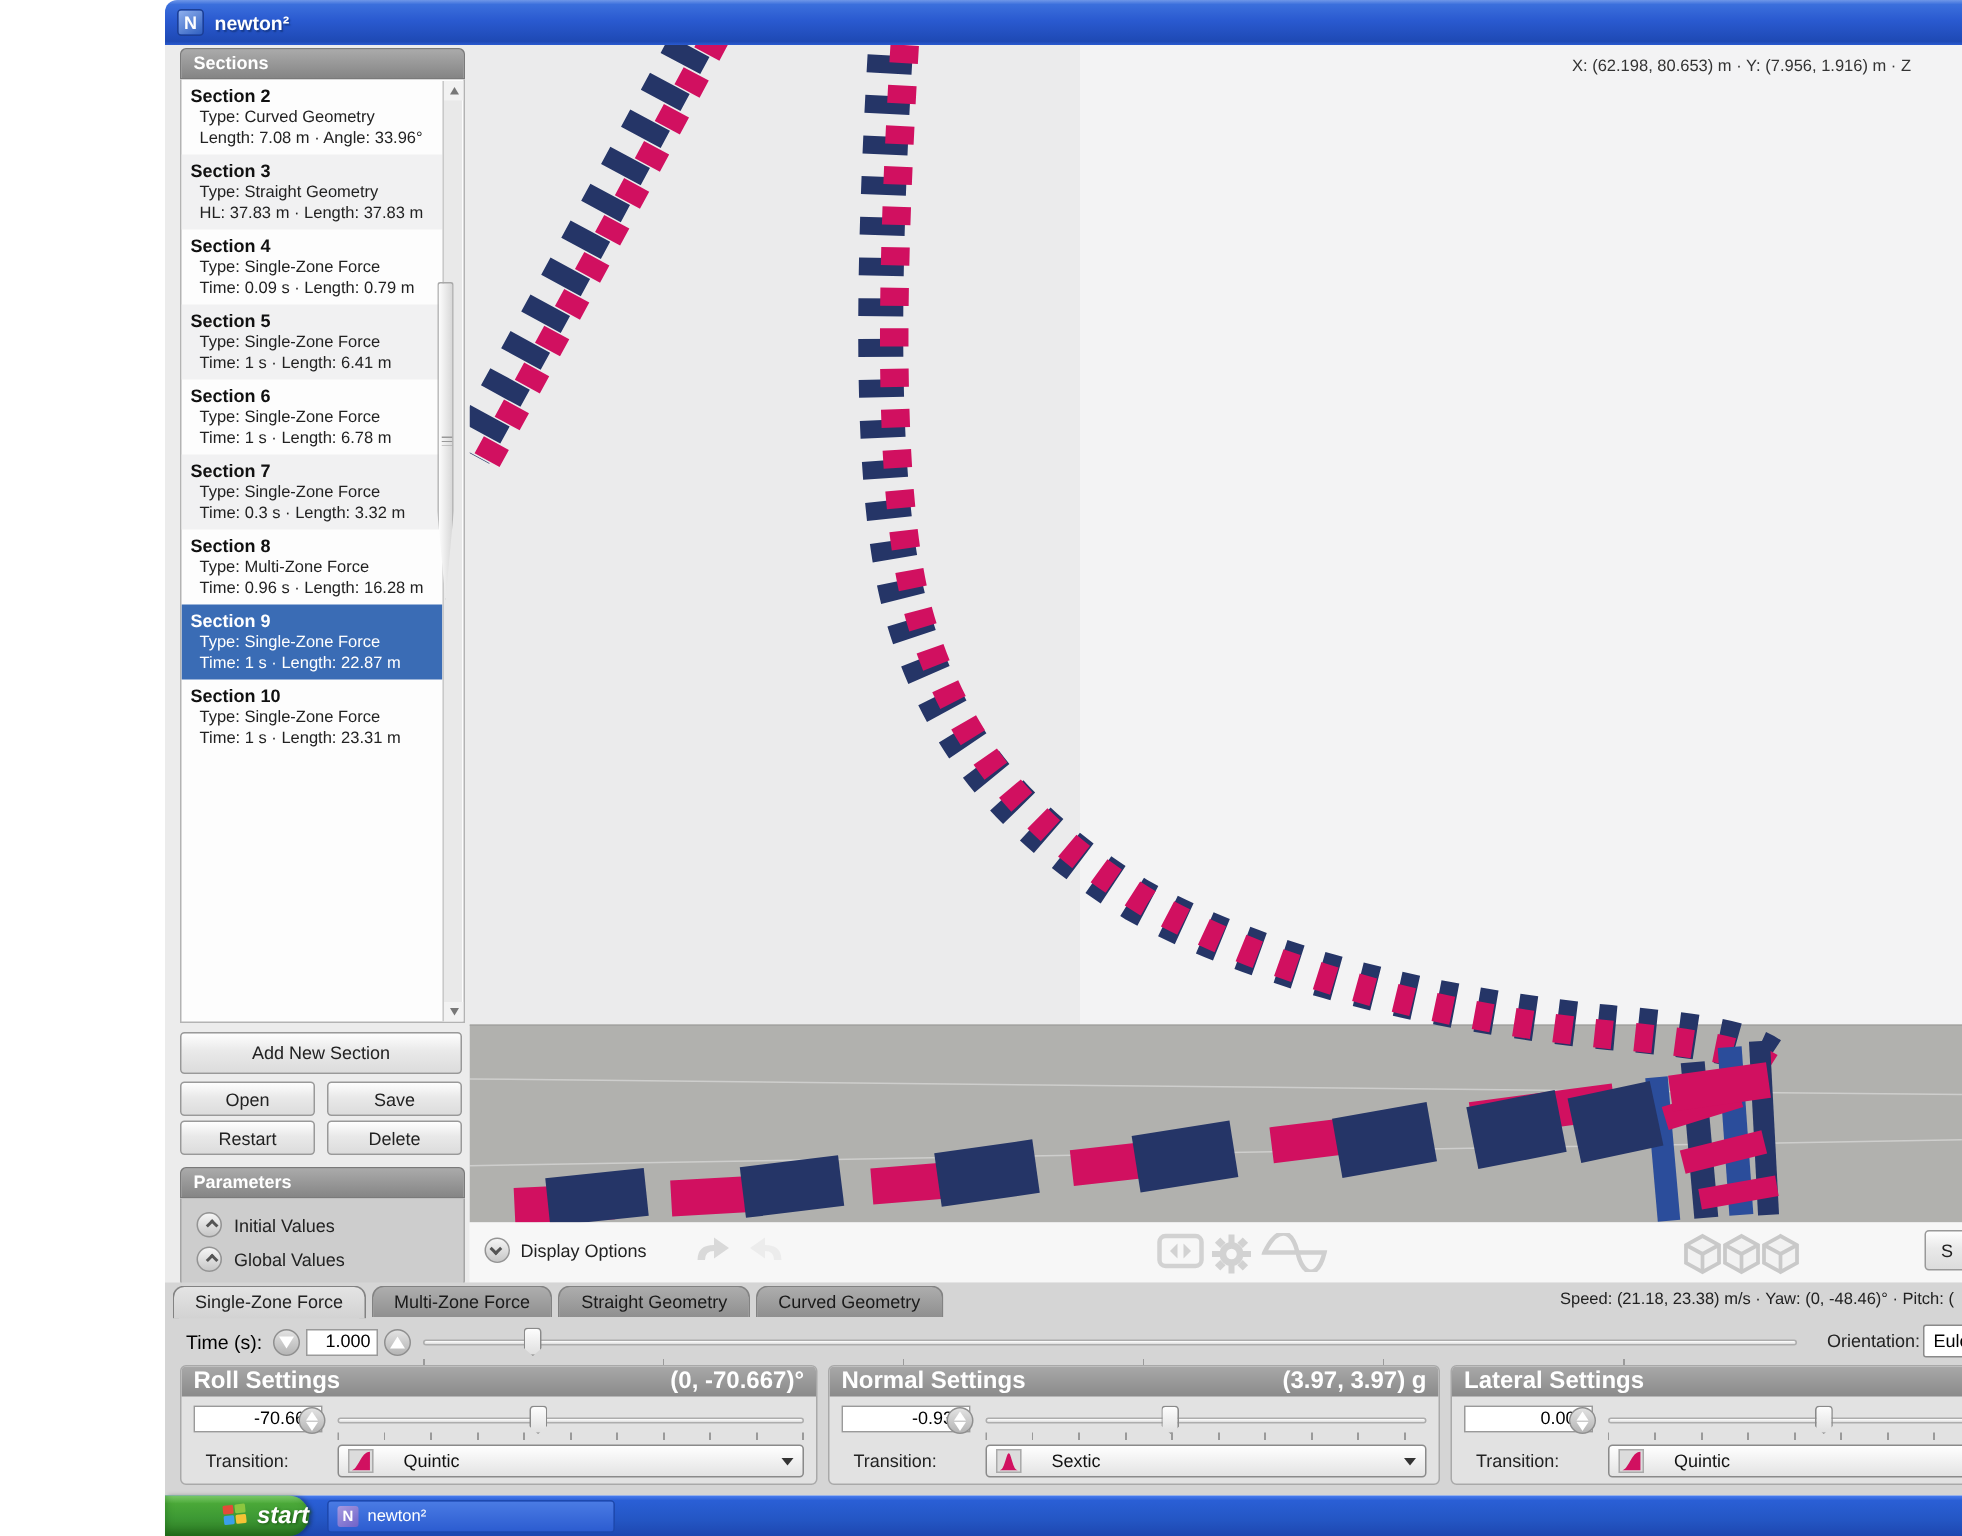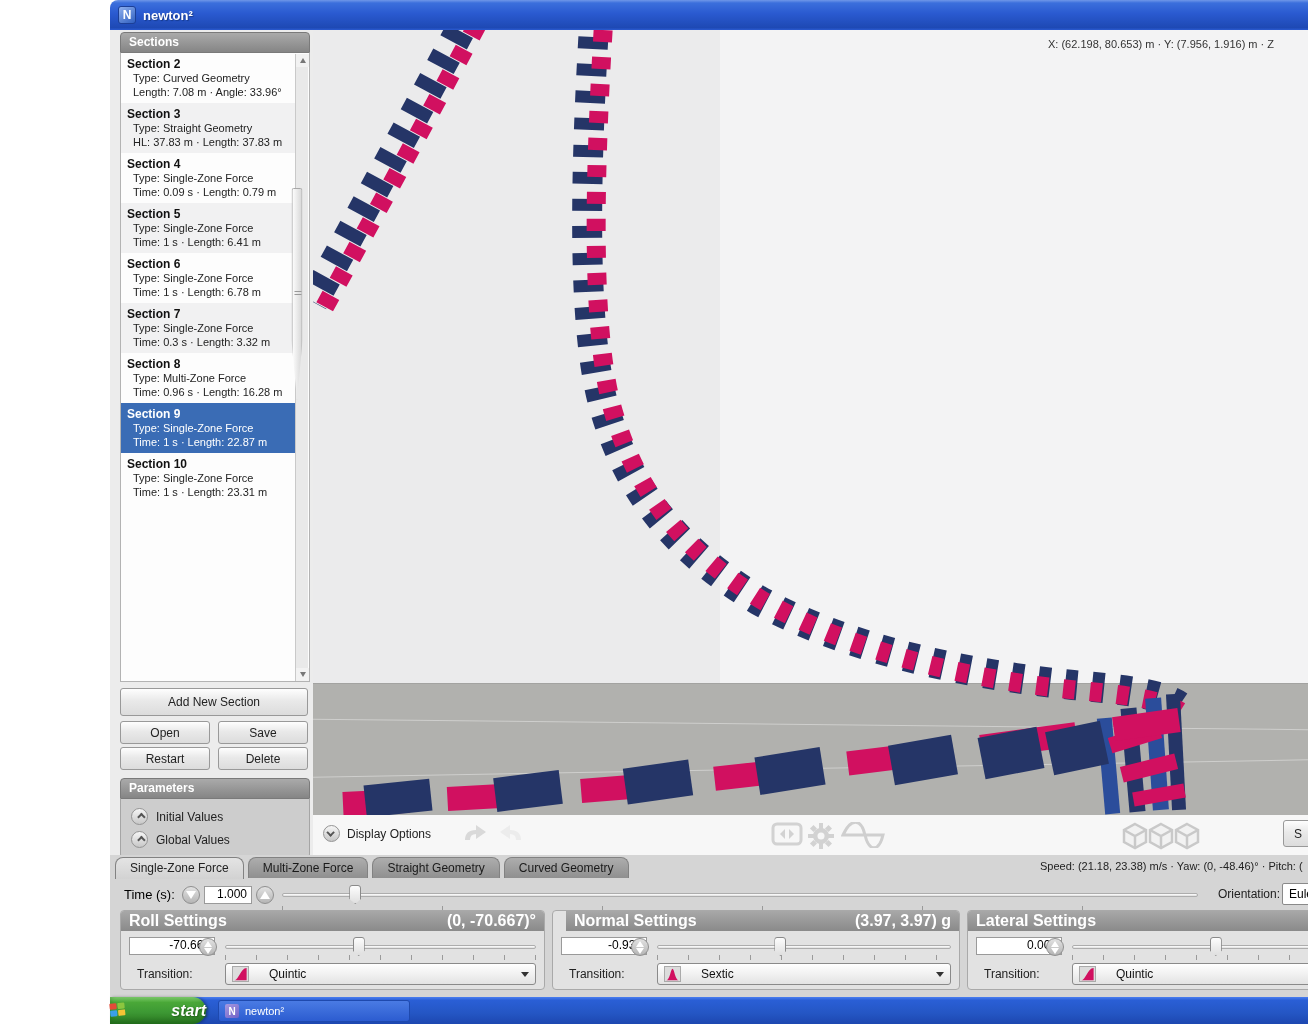--- a/index.html
+++ b/index.html
@@ -119,21 +119,21 @@
 
   .orient-lbl{position:absolute;left:1108px;top:32px;font-size:12px;color:#222;}
   .orient-dd{position:absolute;left:1172px;top:28px;width:80px;height:22px;background:#fff;border:1px solid #8a8a8a;
     border-radius:2px;font-size:12px;line-height:20px;padding-left:6px;overflow:hidden;}
 
   
   .taskbar{position:absolute;left:110px;top:997px;width:1198px;height:27px;
     background:linear-gradient(180deg,#4a7ef0 0%,#2a5fd6 12%,#2456c4 60%,#1d47b0 100%);}
   .start-btn{position:absolute;left:0;top:0;width:96px;height:27px;border-radius:0 14px 14px 0;
     background:linear-gradient(180deg,#7fce6d 0%,#4aa838 20%,#3d9934 55%,#2e7d24 100%);
-    display:flex;align-items:center;justify-content:space-between;box-shadow:inset 0 -3px 6px rgba(0,60,0,.35),2px 0 3px rgba(0,0,0,.3);}
+    display:flex;align-items:center;justify-content:flex-end;box-shadow:inset 0 -3px 6px rgba(0,60,0,.35),2px 0 3px rgba(0,0,0,.3);}
   .start-btn .txt{color:#fff;font-weight:bold;font-style:italic;font-size:16px;margin-left:6px;text-shadow:1px 1px 2px #1e5a14;}
   .winflag{width:16px;height:15px;display:grid;grid-template-columns:7px 7px;grid-template-rows:6px 6px;gap:1px;transform:rotate(-6deg);}
   .winflag i{border-radius:1px;}
   .winflag i:nth-child(1){background:#e34b38;}
   .winflag i:nth-child(2){background:#8cc63f;}
   .winflag i:nth-child(3){background:#3aa0e8;}
   .winflag i:nth-child(4){background:#f5c335;}
   .task-btn{position:absolute;left:108px;top:3px;width:192px;height:22px;background:linear-gradient(180deg,#4a7be4,#2c5cd0);
     border:1px solid #1e49ae;border-radius:3px;display:flex;align-items:center;padding-left:6px;}
   .task-btn .n-ico{width:14px;height:14px;border-radius:2px;background:linear-gradient(145deg,#a79ae0,#6f62c8);
@@ -377,21 +377,21 @@
         <div class="dropdown">
           <svg class="curve-ico" viewBox="0 0 16 16">
             <path d="M1 15 C6 15 8 1 15 1 L15 15 Z" style="fill:var(--track-pink)"></path>
           </svg>
           <span class="dd-label">Quintic</span>
           <div class="dd-arrow"></div>
         </div>
       </div>
     </div>
 
-    <div class="settings-panel" style="left:442px;width:408px;padding-left:13px;">
+    <div class="settings-panel" style="left:442px;width:408px;">
       <div class="sp-header">
         <span class="t">Normal Settings</span>
         <span class="r">(3.97, 3.97) g</span>
       </div>
       <div class="sp-row1">
         <div class="num-input">-0.935</div>
         <div class="spin-circle">
             <div>
               <div class="st-up"></div>
               <div class="st-dn"></div>

